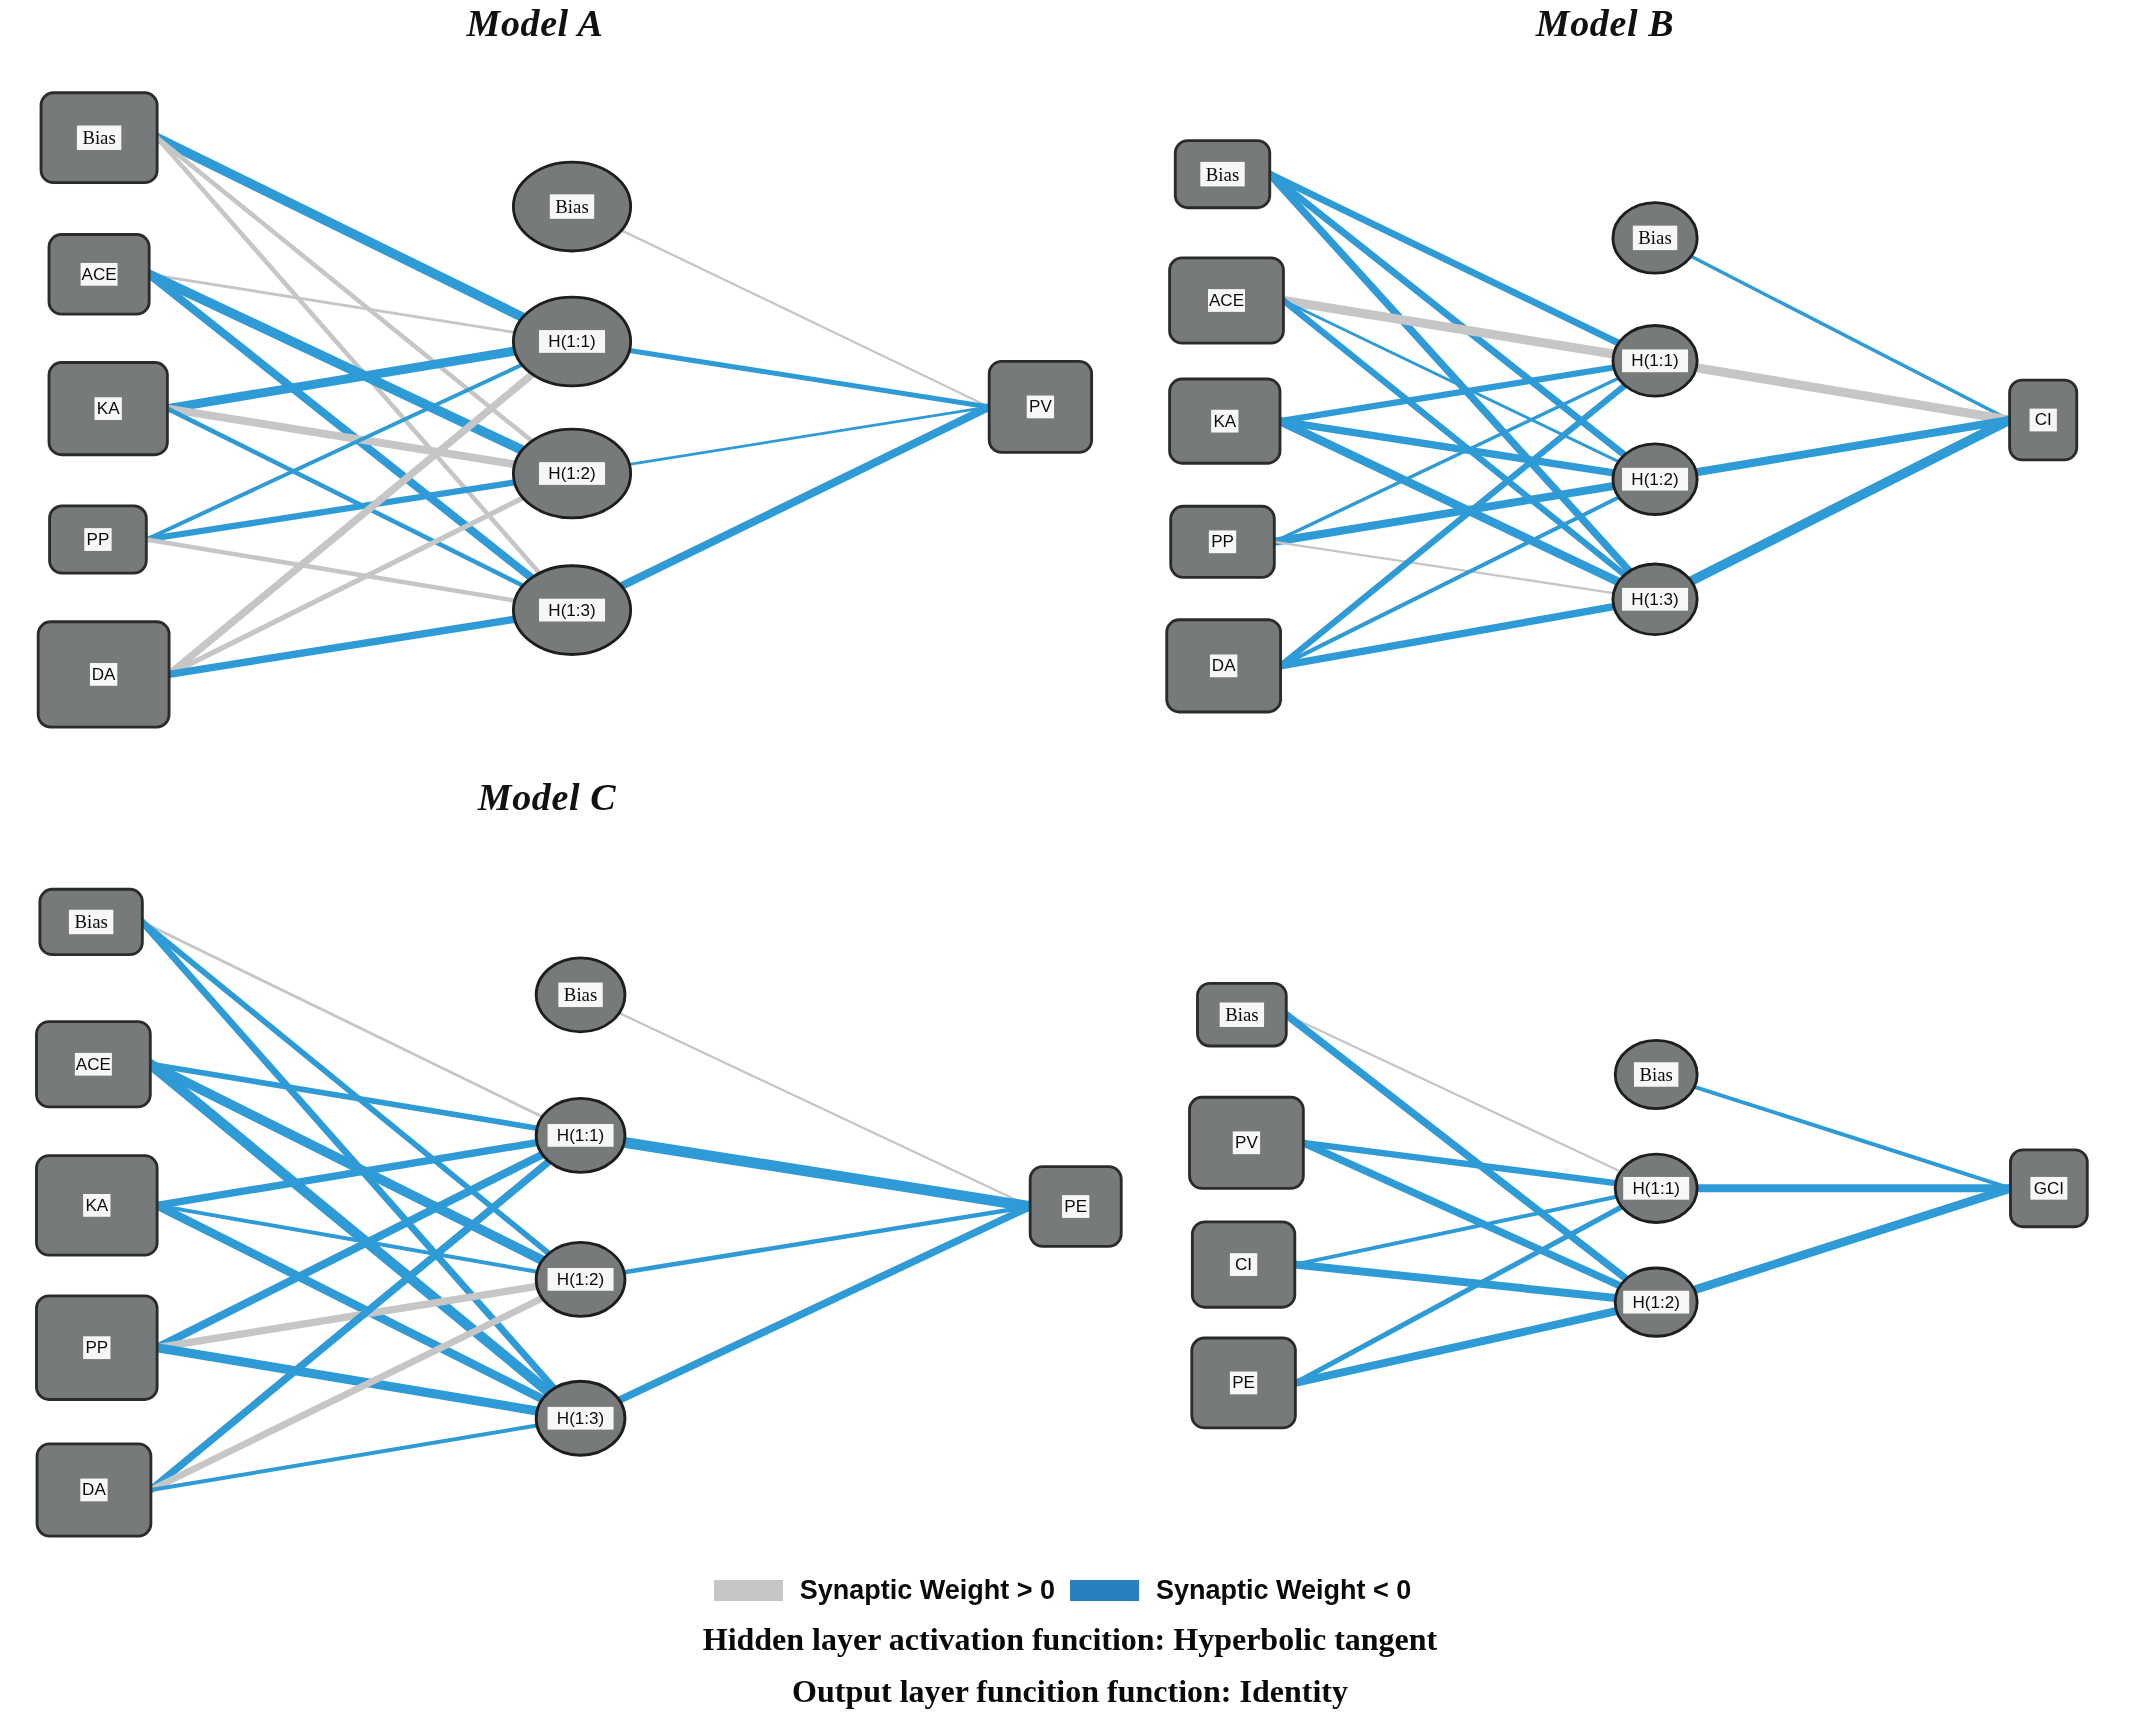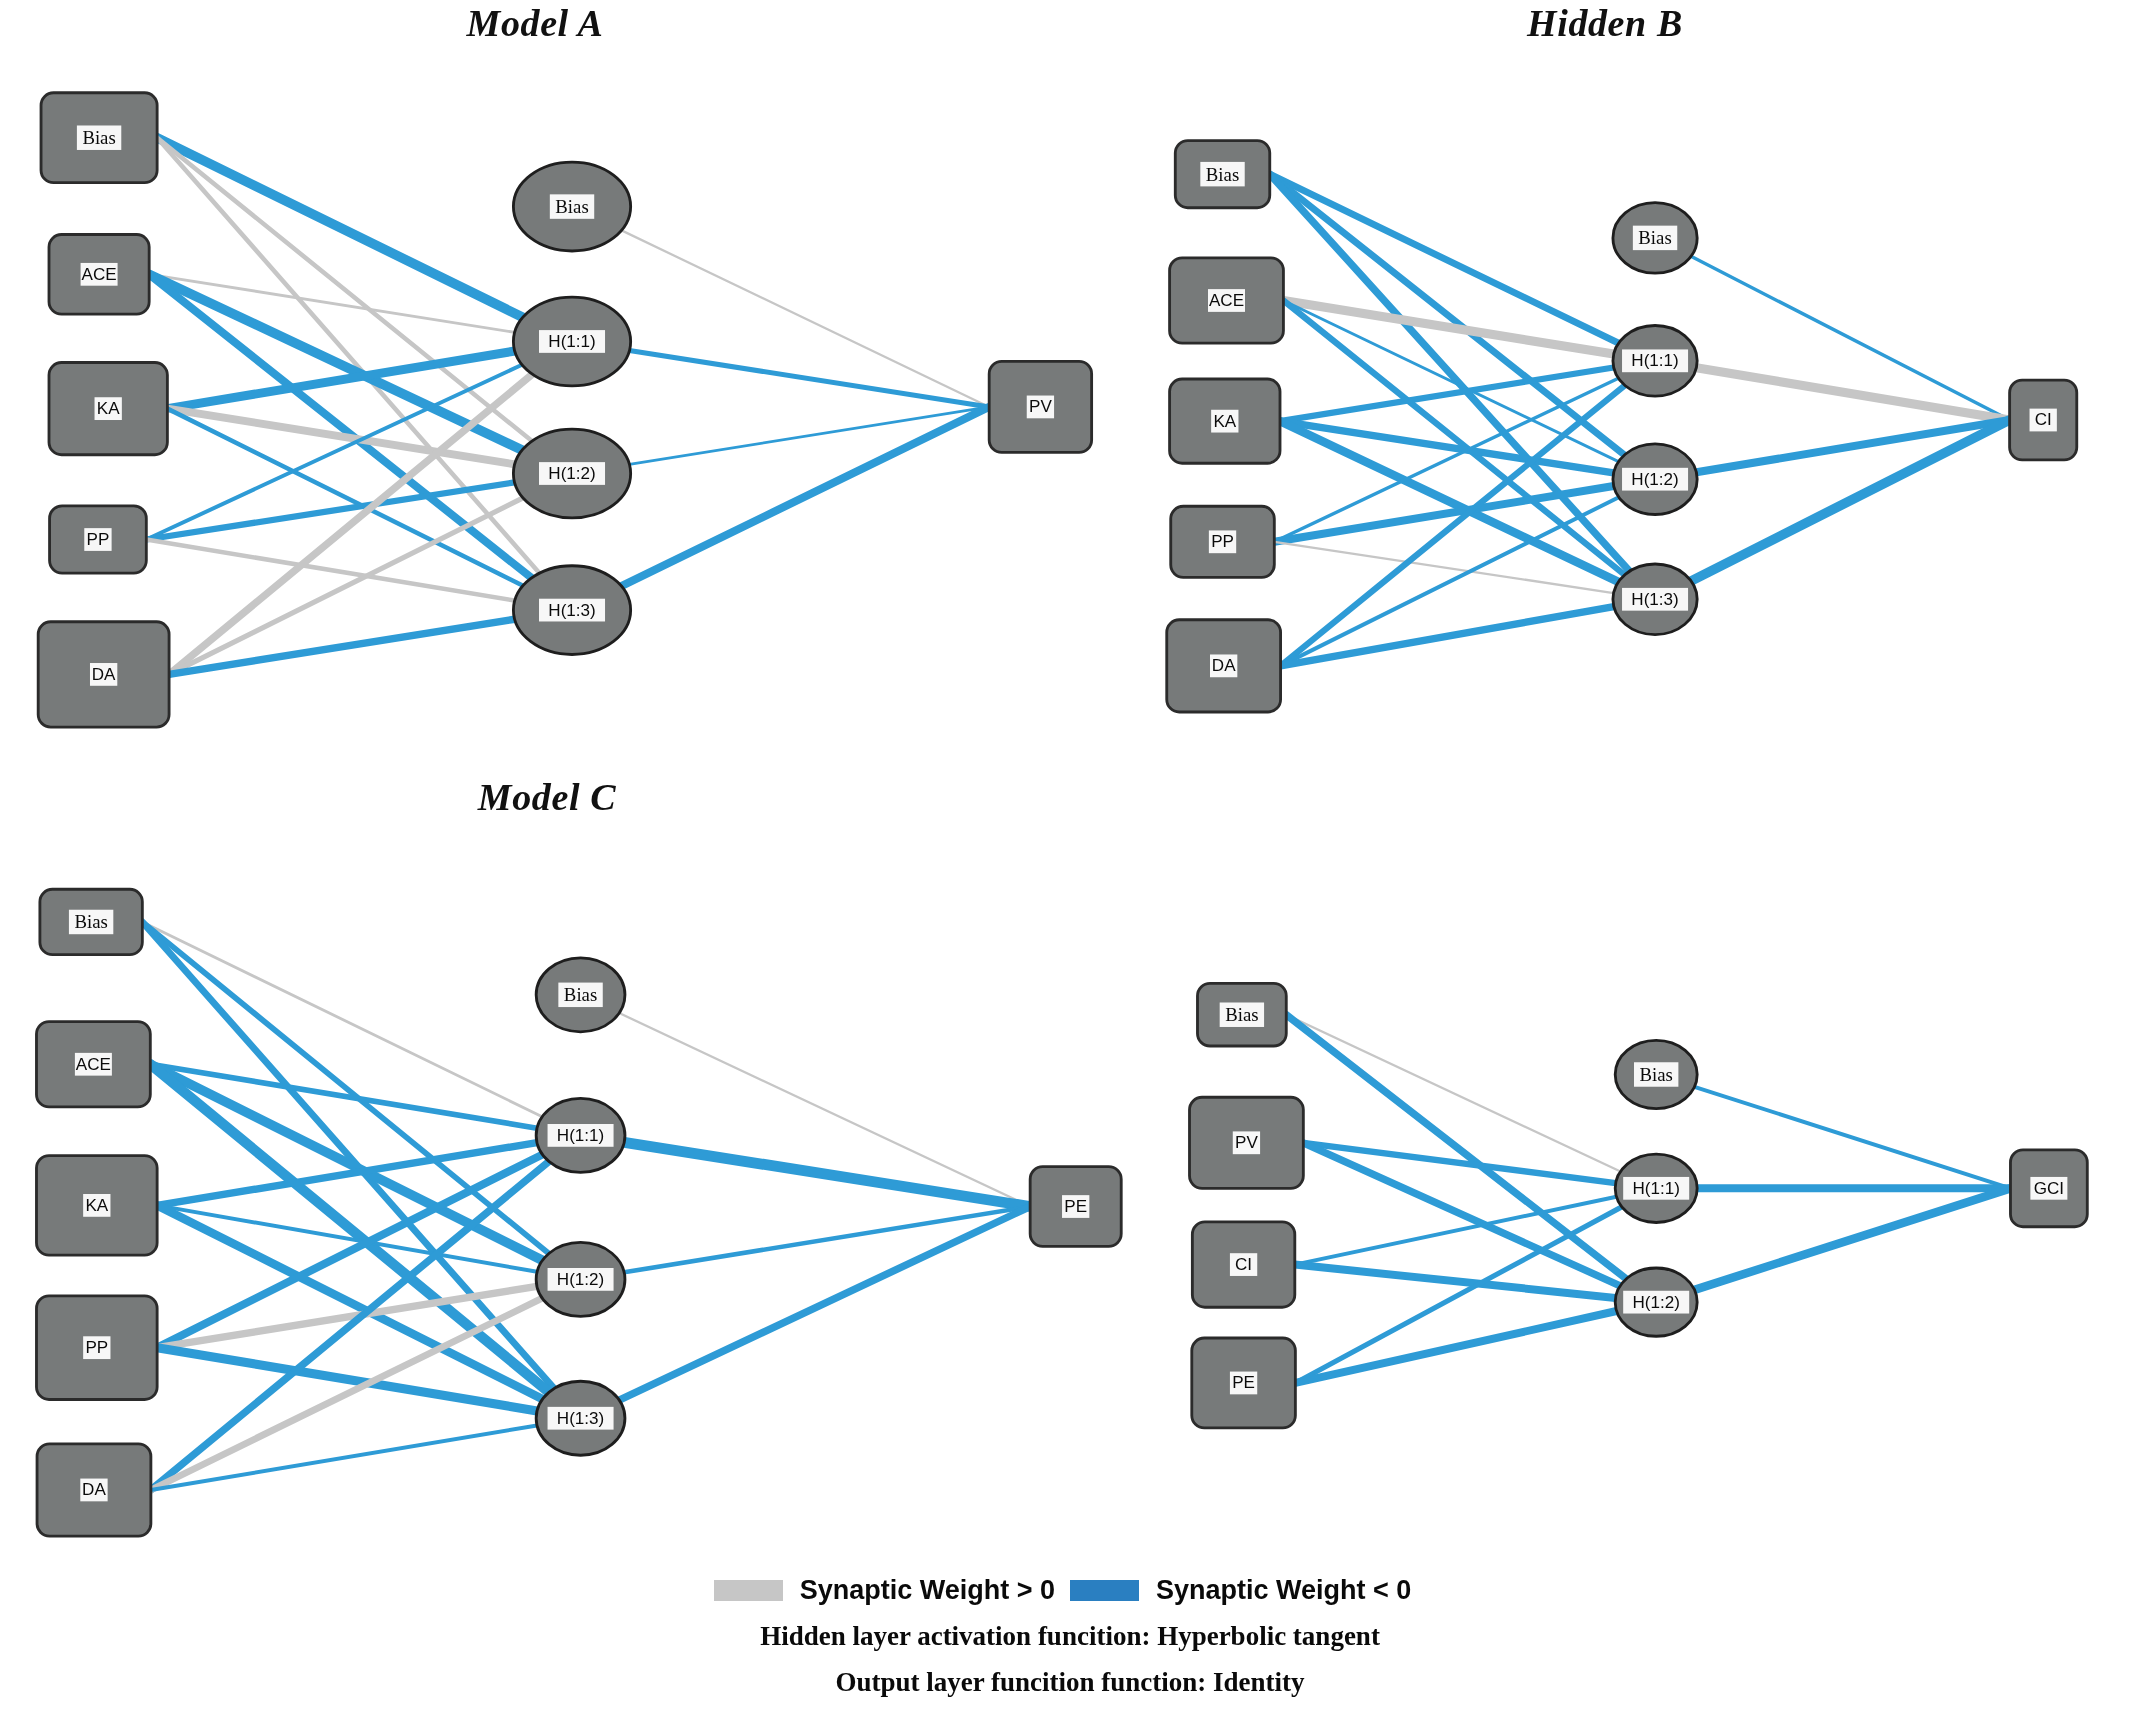--- a/index.html
+++ b/index.html
@@ -23,31 +23,31 @@
   }
   .legend-row1{
     display:flex;align-items:center;justify-content:center;gap:0px;
   }
   .swatch{display:inline-block;width:69px;height:20.5px;vertical-align:middle;}
   .legend-text{
     font-family:Liberation Sans, sans-serif;font-weight:bold;font-size:27px;color:#0a0a0a;
     vertical-align:middle;display:inline-block;padding:0 15px 0 17px;
   }
   .legend-line{
-    font-family:"Liberation Serif",serif;font-weight:bold;font-size:27px;color:#0a0a0a;
+    font-family:"Liberation Serif",serif;font-weight:bold;font-size:32px;color:#0a0a0a;
     text-align:center;margin-top:15px;
   }
 </style>
 </head>
 <body>
 
 <div id="root">
 
   <div class="panel-title" style="left:0;top:1.1px;width:1070px;">Model A</div>
-  <div class="panel-title" style="left:1070px;top:1.1px;width:1070px;">Hidden B</div>
+  <div class="panel-title" style="left:1070px;top:1.1px;width:1070px;">Model B</div>
   <div class="panel-title" style="left:12px;top:775px;width:1070px;">Model C</div>
 
   <svg id="net-svg" width="2140" height="1548" viewBox="0 0 3760 2720" style="position:absolute;left:0;top:0;">
     <g id="edges-layer">
         <g>
           <line x1="276" y1="242" x2="918.580424314179" y2="557.5607570706119" stroke="#2e9bd6" stroke-width="17" stroke-linecap="round"></line>
           <line x1="276" y1="242" x2="934.6264701346992" y2="775.0447426330213" stroke="#c6c6c6" stroke-width="8" stroke-linecap="round"></line>
           <line x1="276" y1="242" x2="947.9571244473652" y2="1007.0540648714858" stroke="#c6c6c6" stroke-width="8" stroke-linecap="round"></line>
           <line x1="262" y1="482" x2="904.1929769412228" y2="583.9902709004903" stroke="#c6c6c6" stroke-width="5" stroke-linecap="round"></line>
           <line x1="262" y1="482" x2="917.5402207098396" y2="790.800911505308" stroke="#2e9bd6" stroke-width="17" stroke-linecap="round"></line>

